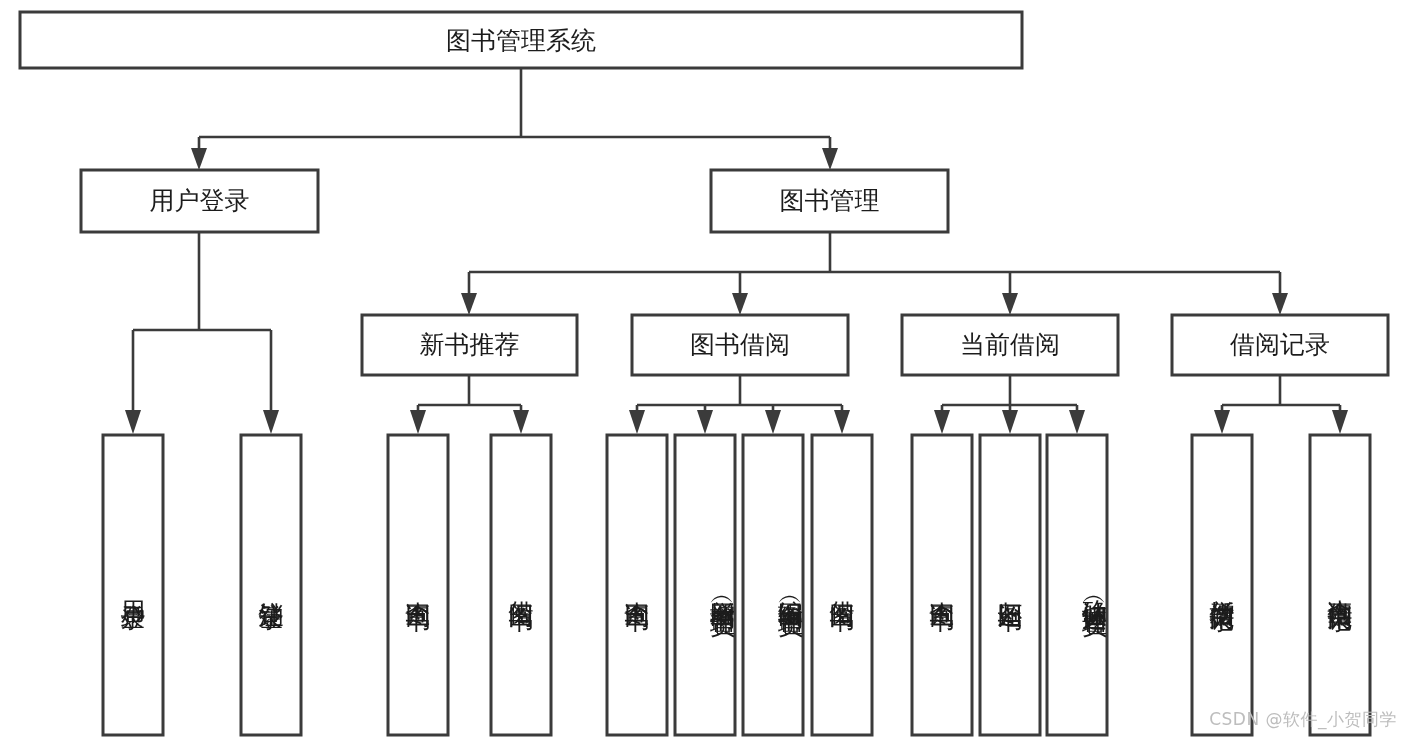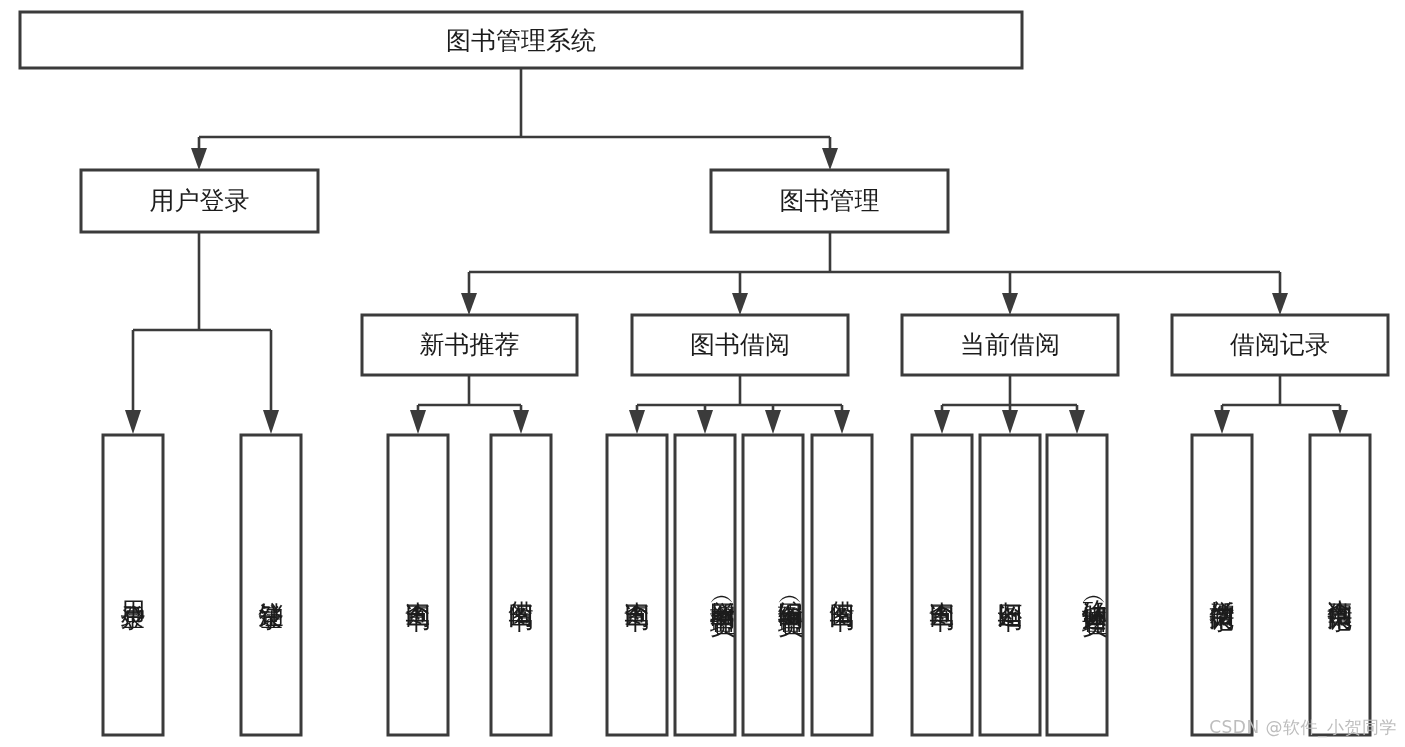--- a/index.html
+++ b/index.html
@@ -24,21 +24,21 @@
     writing-mode:vertical-rl;
     text-orientation:upright;
     letter-spacing:2px;
     line-height:1;
     display:flex;align-items:flex-start;justify-content:center;
     white-space:nowrap;
     pointer-events:none;
   }
   .vlabel.centerv{align-items:center;}
   #watermark{
-    position:absolute;right:8px;bottom:8px;
+    position:absolute;right:8px;bottom:16px;
     font-family:"DejaVu Sans","Liberation Sans",sans-serif;
     font-size:17px;color:#bdbdbd;letter-spacing:.5px;
     white-space:nowrap;
   }
 </style>
 </head>
 <body>
 
 <div id="stage">
 

